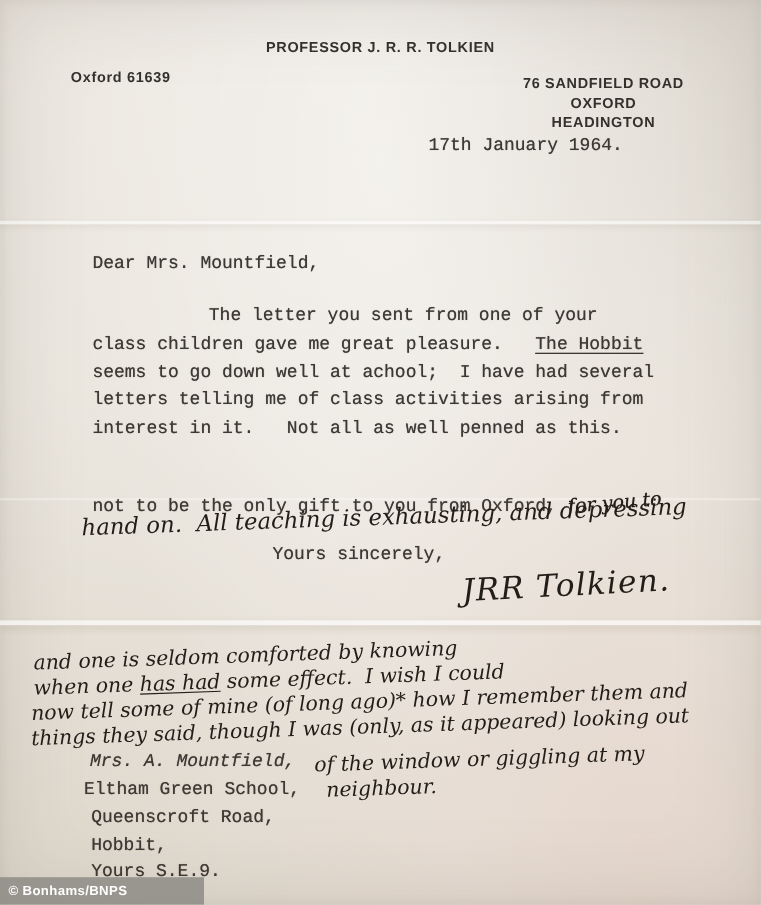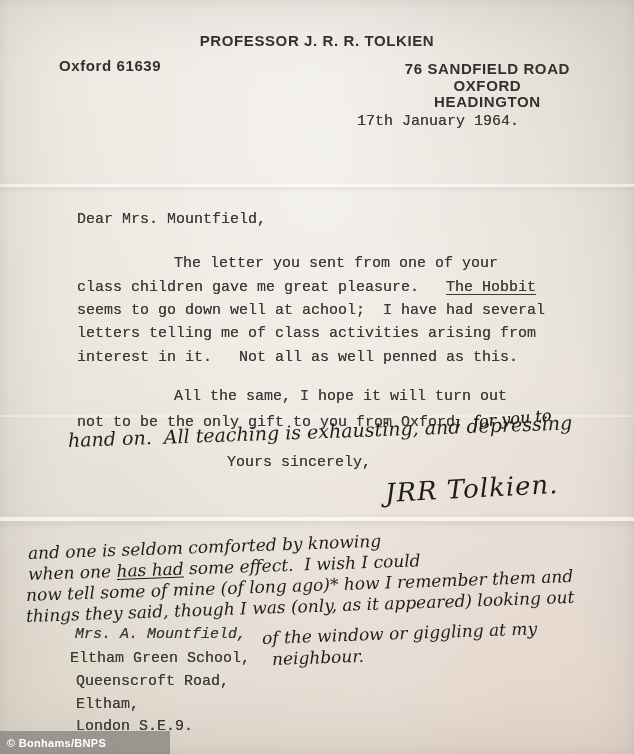--- a/index.html
+++ b/index.html
@@ -18,21 +18,21 @@
       linear-gradient(180deg,#ede9e2 0%,#ebe7df 55%,#e9e2d9 100%);
     box-shadow: inset 0 0 70px rgba(120,110,95,0.22), inset 0 0 10px rgba(140,130,115,0.14);
   }
   .crease{position:absolute;left:0;right:0;pointer-events:none;}
   .crease.c1{top:184px;height:3px;background:rgba(255,255,255,0.55);box-shadow:0 2px 4px rgba(150,140,120,0.18);}
   .crease.c2{top:517px;height:4px;background:rgba(255,255,255,0.65);box-shadow:0 3px 6px rgba(150,138,118,0.25);}
   .crease.c3{top:415px;height:2px;background:rgba(255,255,255,0.30);}
   .line{position:absolute;white-space:pre;}
   .lh{
     font-family:"Liberation Sans",sans-serif;font-weight:700;
-    font-size:15px;letter-spacing:0.6px;color:#34302b;
+    font-size:12px;letter-spacing:0.6px;color:#34302b;
   }
   .typed{
     font-family:"Liberation Mono","DejaVu Sans Mono",monospace;
     font-size:15px;color:#3c3833;
     text-shadow:0 0 0.6px rgba(62,56,48,0.75);
   }
   .typed .u{text-decoration:underline;text-underline-offset:3px;}
   .hand{
     font-family:"DejaVu Serif",serif;font-style:italic;
     color:#221d18;font-size:17px;transform-origin:left center;
@@ -71,34 +71,33 @@
   <div class="line typed" style="left:357px;top:113px;">17th January 1964.</div>
 
   <div class="line typed" style="left:77px;top:211px;">Dear Mrs. Mountfield,</div>
 
   <div class="line typed" style="left:174px;top:255px;">The letter you sent from one of your</div>
   <div class="line typed" style="left:77px;top:279px;"><span>class children gave me great pleasure.   </span><span class="u">The Hobbit</span></div>
   <div class="line typed" style="left:77px;top:302px;">seems to go down well at achool;  I have had several</div>
   <div class="line typed" style="left:77px;top:325px;">letters telling me of class activities arising from</div>
   <div class="line typed" style="left:77px;top:349px;">interest in it.   Not all as well penned as this.</div>
 
-  <div class="line typed" style="left:174px;top:388px;">All the same, I hope it will turn out</div>
   <div class="line typed" style="left:77px;top:411px;"><span>not to be the only gift to you from Oxford, </span><span class="insert-hand">for you to</span></div>
   <div class="line hand tilt-up" style="left:68px;top:429px;font-size:19px;">hand on.  All teaching is exhausting, and depressing</div>
 
   <div class="line typed" style="left:227px;top:454px;">Yours sincerely,</div>
   <div class="line hand signature" style="left:385px;top:478px;">JRR Tolkien.</div>
 
   <div class="line hand tilt-up" style="left:28px;top:543px;">and one is seldom comforted by knowing</div>
   <div class="line hand tilt-up" style="left:28px;top:564px;"><span>when one </span><span class="u">has had</span><span> some effect.  I wish I could</span></div>
   <div class="line hand tilt-up" style="left:26px;top:585px;">now tell some of mine (of long ago)* how I remember them and</div>
   <div class="line hand tilt-up" style="left:26px;top:606px;">things they said, though I was (only, as it appeared) looking out</div>
   <div class="line hand tilt-up" style="left:262px;top:628px;">of the window or giggling at my</div>
   <div class="line hand tilt-up" style="left:272px;top:649px;">neighbour.</div>
 
   <div class="line typed" style="left:75px;top:626px;font-style:italic;">Mrs. A. Mountfield,</div>
   <div class="line typed" style="left:70px;top:650px;text-align:center;">Eltham Green School,</div>
   <div class="line typed" style="left:76px;top:673px;">Queenscroft Road,</div>
-  <div class="line typed" style="left:76px;top:696px;">Eltham,</div>
-  <div class="line typed" style="left:76px;top:718px;">London S.E.9.</div>
+  <div class="line typed" style="left:76px;top:696px;">Hobbit,</div>
+  <div class="line typed" style="left:76px;top:718px;">Yours S.E.9.</div>
 
   <div class="credit">© Bonhams/BNPS</div>
 </div>
 
 </body></html>

